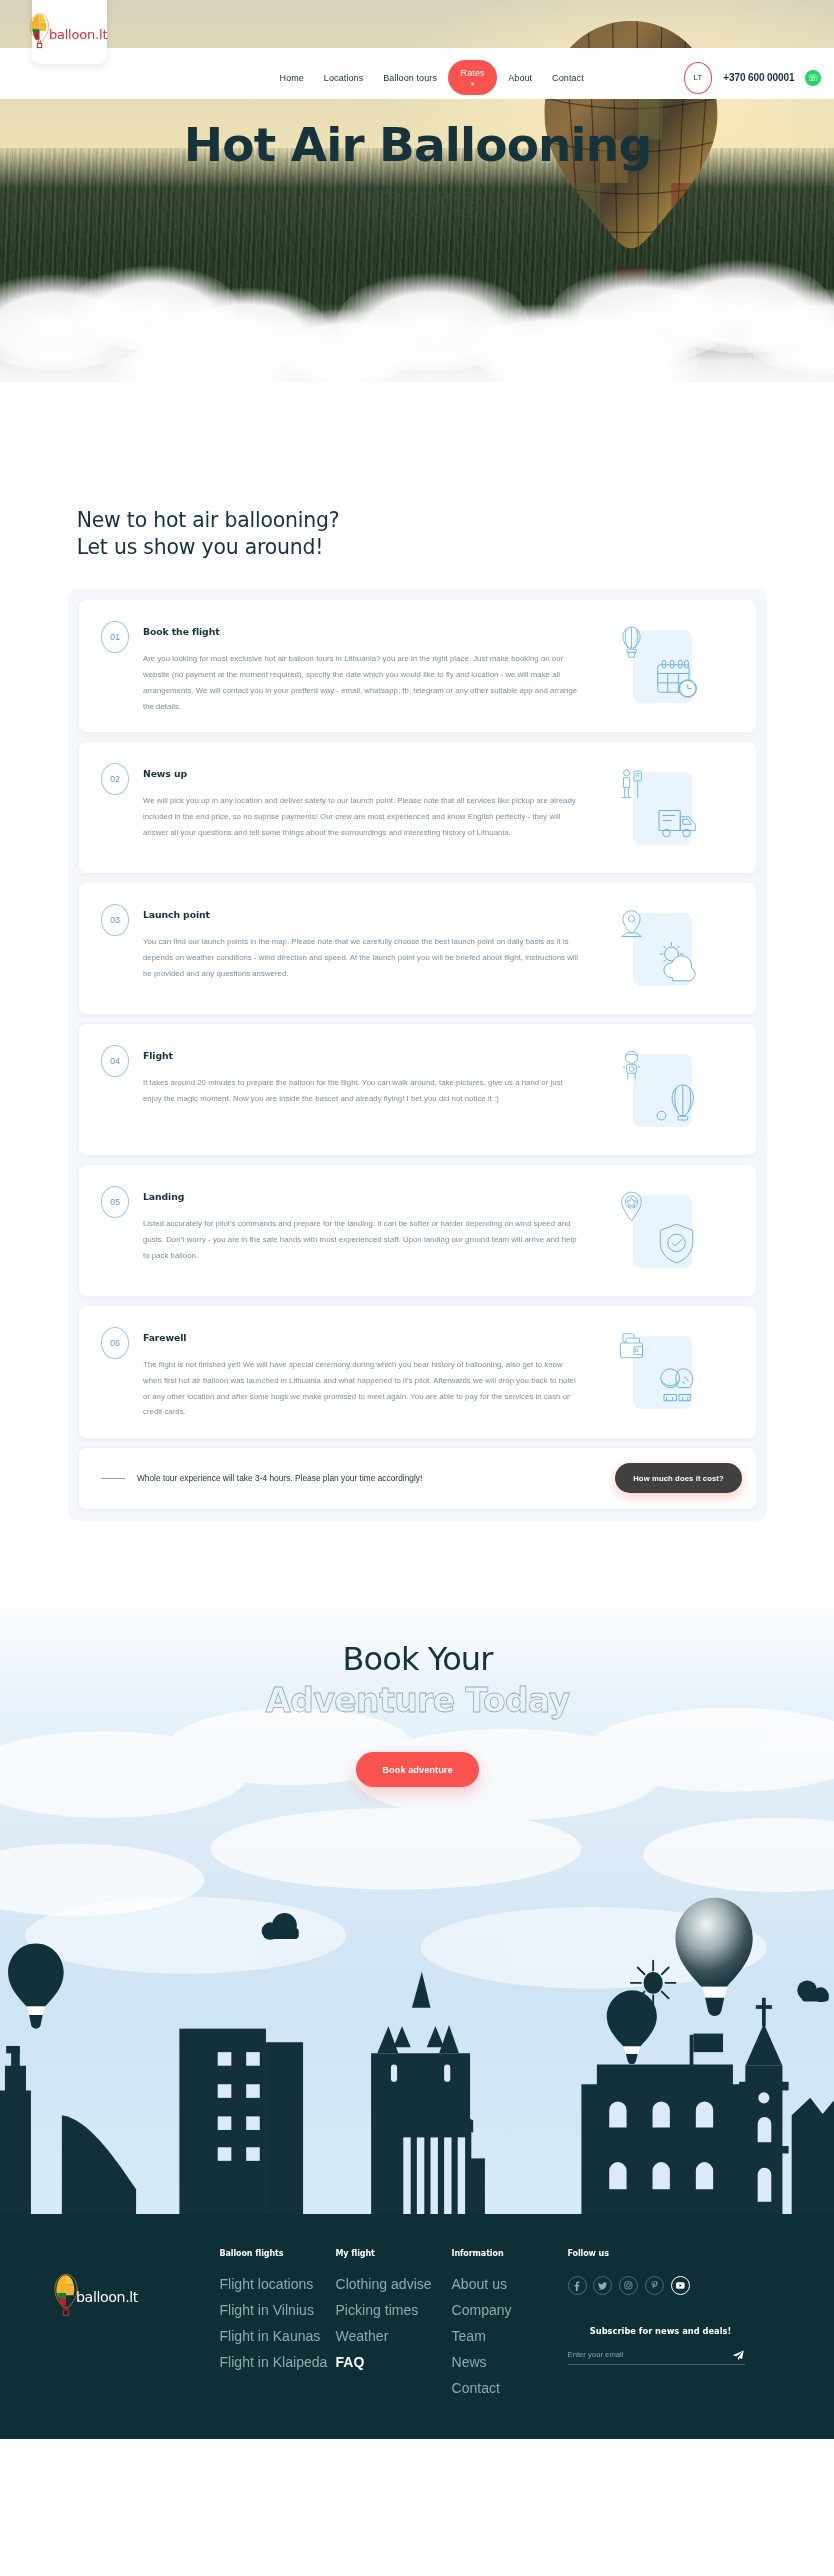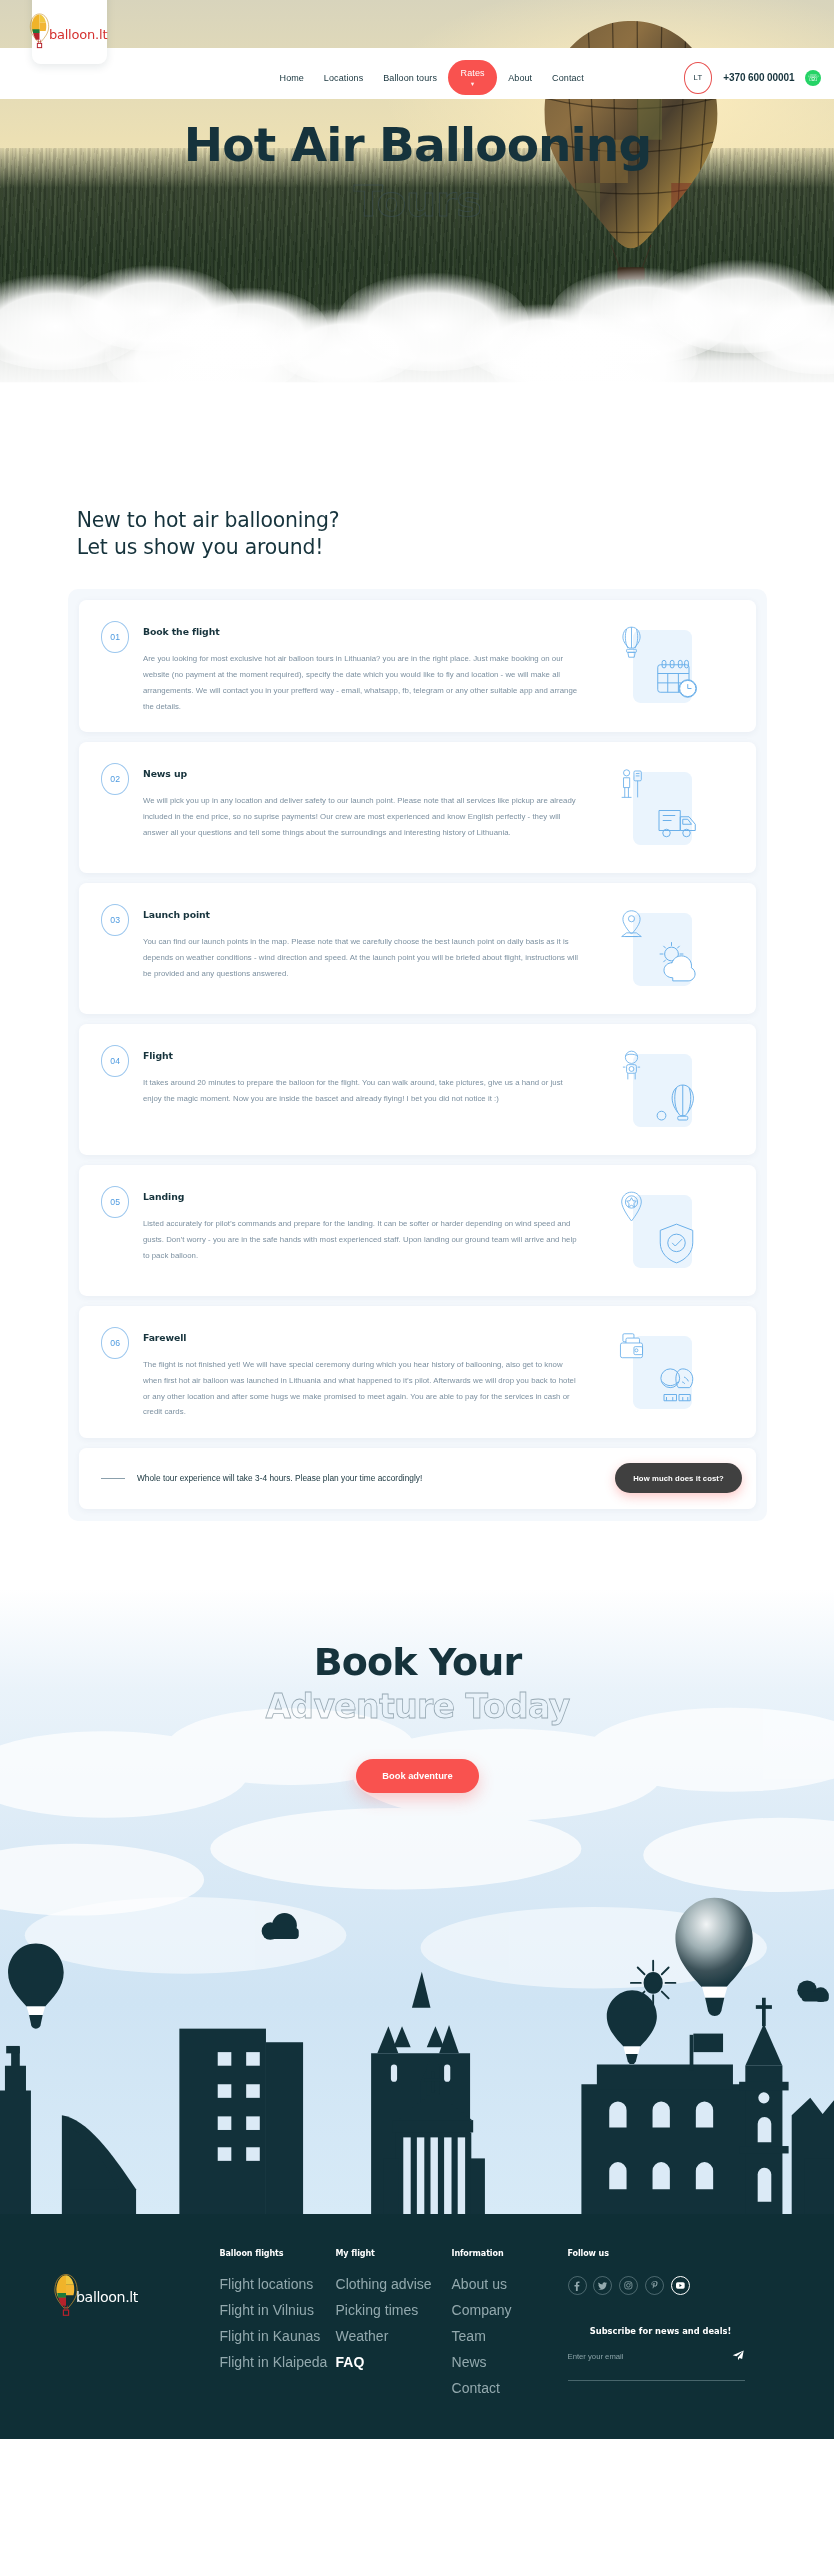--- a/index.html
+++ b/index.html
@@ -172,21 +172,21 @@
   }
 
   
   .book-section {
     position:relative; width:835px; height:625px; overflow:hidden;
     background:linear-gradient(180deg,#ffffff 0%,#eaf3fa 16%,#dbeaf6 42%,#cfe4f4 66%,#d7eaf7 100%);
   }
   .book-clouds { position:absolute; inset:0; }
   .book-inner { position:absolute; left:0; right:0; top:54px; text-align:center; z-index:5; }
   .book-h1 {
-    font-family:"DejaVu Sans", sans-serif; font-weight:700; font-size:38px;
+    font-family:"DejaVu Sans", sans-serif; font-weight:400; font-size:32px;
     color:#16333c; letter-spacing:-0.9px; line-height:1.05;
   }
   .book-h2 {
     font-family:"DejaVu Sans", sans-serif; font-weight:700; font-size:33px;
     margin-top:6.2px; color:transparent;
     -webkit-text-stroke:0.8px rgba(70,95,110,.5); letter-spacing:-0.6px; line-height:1.1;
   }
   .book-btn {
     margin-top:33px; background:#f9524f; color:#fff; border:none;
     border-radius:618px; padding:12.4px 26px; font-size:9.3px; font-weight:700;
@@ -225,22 +225,22 @@
     border:0.6px solid rgba(190,210,215,.35);
     display:flex; align-items:center; justify-content:center;
     color:#93a9ae; font-size:8px; cursor:pointer;
   }
   .soc.yt { border-color:#fff; color:#fff; }
   .sub-head {
     font-family:"DejaVu Sans", sans-serif; font-weight:700;
     font-size:8.3px; color:#fff; margin-bottom:13.6px;text-align:center;
   }
   .sub-row {
-    display:flex; align-items:center; border-bottom:0.6px solid rgba(180,205,210,.35);
-    padding-bottom:17px; width:177px;
+    display:flex; align-items:flex-start; border-bottom:0.6px solid rgba(180,205,210,.35);
+    padding-bottom:1px; width:177px;
   }
   .sub-input {
     flex:1; background:transparent; border:none; outline:none;
     color:#cfe0e3; font-size:7.7px; font-family:"Liberation Sans", sans-serif;
   }
   .sub-input::placeholder { color:#8ba3a8; }
   .send-ico { color:#fff; font-size:8.7px; cursor:pointer; }
 </style>
 </head>
 <body>

